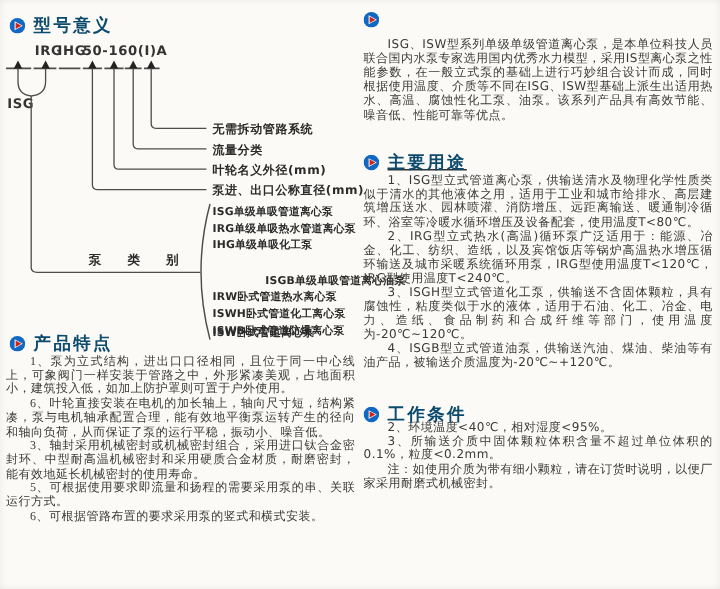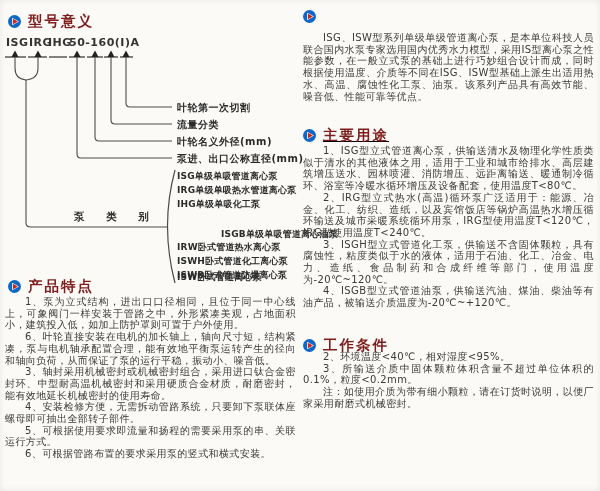--- a/index.html
+++ b/index.html
@@ -1,21 +1,21 @@
 <!DOCTYPE html>
 <html><head>
 <meta charset="utf-8">
 <style>
   html,body{margin:0;padding:0;}
   body{font-family:"DejaVu Sans","Liberation Sans",sans-serif;background:#e8e6e2;}
   .page{position:relative;width:600px;height:491px;background:#fbfaf6;overflow:hidden;
         box-shadow:inset 0 0 6px rgba(0,0,0,.08);}
   
   .sec-head{position:absolute;display:flex;align-items:center;gap:7px;}
-  .sec-head .txt{font-size:14.5px;font-weight:bold;color:#7f1d1d;letter-spacing:2px;}
+  .sec-head .txt{font-size:14.5px;font-weight:bold;color:#0c4a6e;letter-spacing:2px;}
   .bullet{width:13px;height:13px;flex:0 0 13px;}
   
   .body-col{position:absolute;width:291px;color:#3a3a3a;font-size:10px;
             line-height:11.7px;text-align:justify;letter-spacing:.4px;}
   .body-col p{margin:0;text-indent:2em;}
   
   .diagram{position:absolute;left:0;top:34px;width:300px;height:252px;}
   .diagram svg{position:absolute;left:0;top:0;}
   .tok{position:absolute;top:2px;font-size:11px;font-weight:bold;color:#333;letter-spacing:.5px;white-space:nowrap;}
   .dlabel{position:absolute;font-size:10px;font-weight:bold;color:#2b2b2b;white-space:nowrap;letter-spacing:.5px;}
@@ -31,21 +31,21 @@
   <div class="sec-head" style="left:8px;top:12px;">
     <svg class="bullet" viewBox="0 0 13 13">
       <circle cx="6.5" cy="6.5" r="6.5" fill="#1168c4"></circle>
       <polygon points="4.2,2.8 11,6.5 4.2,10.2" fill="#ffffff"></polygon>
       <polygon points="5,3.8 9.9,6.5 5,9.2" fill="#cf2517"></polygon>
     </svg>
     <span class="txt">型号意义</span>
   </div>
 
   <div class="diagram">
-    <span class="tok" style="left:6px;">ISG</span>
+    <span class="tok" style="left:6px;margin-top:44px;">ISG</span>
     <span class="tok" style="left:29px;">IRG</span>
     <span class="tok" style="left:48px;">IHG</span>
     <span class="tok" style="left:69px;">50-160(Ⅰ)A</span>
 
     <svg width="300" height="252" viewBox="0 0 300 252">
       <g stroke="#4c4c4c" stroke-width="1.4" fill="none">
 
         <path d="M5,23 H26"></path>
           <path d="M28,23 H47"></path>
           <path d="M49,23 H67"></path>
@@ -71,21 +71,21 @@
 
         <path d="M126,23 L126,69 Q126,73 130,73 L172,73"></path>
         <path d="M111,23 L111,86 Q111,90 115,90 L172,90"></path>
         <path d="M95,23 L95,103 Q95,107 99,107 L172,107"></path>
         <path d="M77,23 L77,120 Q77,124 81,124 L172,124"></path>
 
         <path d="M175,136 Q160,192 175,249" stroke-width="1.2"></path>
       </g>
     </svg>
 
-    <span class="dlabel" style="left:177px;top:67px;">叶轮第一次切割</span>
+    <span class="dlabel" style="left:177px;top:67px;">无需拆动管路系统</span>
     <span class="dlabel" style="left:177px;top:84px;">流量分类</span>
     <span class="dlabel" style="left:177px;top:101px;">叶轮名义外径(mm)</span>
     <span class="dlabel" style="left:177px;top:118px;">泵进、出口公称直径(mm)</span>
     <span class="pcat">泵 类 别</span>
 
     <span class="ptype" style="top:150px;">IRG单级单吸热水管道离心泵</span>
     <span class="ptype" style="top:136px;">ISG单级单吸管道离心泵</span>
     <span class="ptype" style="top:164px;">IHG单级单吸化工泵</span>
     <span class="ptype" style="top:194px;padding-left:44px;">ISGB单级单吸管道离心油泵</span>
     <span class="ptype" style="top:193px;margin-top:44px;">ISW卧式管道离心泵</span>
@@ -96,25 +96,24 @@
 
   <div class="sec-head" style="left:8px;top:277px;">
     <svg class="bullet" viewBox="0 0 13 13">
       <circle cx="6.5" cy="6.5" r="6.5" fill="#1168c4"></circle>
       <polygon points="4.2,2.8 11,6.5 4.2,10.2" fill="#ffffff"></polygon>
       <polygon points="5,3.8 9.9,6.5 5,9.2" fill="#cf2517"></polygon>
     </svg>
     <span class="txt">产品特点</span>
   </div>
 
-  <div class="body-col" style="left:5px;top:296px;">
+  <div class="body-col" style="left:5px;top:296px;font-family:Liberation Serif, serif;">
     <p>1、泵为立式结构，进出口口径相同，且位于同一中心线上，可象阀门一样安装于管路之中，外形紧凑美观，占地面积小，建筑投入低，如加上防护罩则可置于户外使用。</p>
     <p>6、叶轮直接安装在电机的加长轴上，轴向尺寸短，结构紧凑，泵与电机轴承配置合理，能有效地平衡泵运转产生的径向和轴向负荷，从而保证了泵的运行平稳，振动小、噪音低。</p>
     <p>3、轴封采用机械密封或机械密封组合，采用进口钛合金密封环、中型耐高温机械密封和采用硬质合金材质，耐磨密封，能有效地延长机械密封的使用寿命。</p>
-    <p>4、安装检修方便，无需拆动管路系统，只要卸下泵联体座螺母即可抽出全部转子部件。</p>
     <p>5、可根据使用要求即流量和扬程的需要采用泵的串、关联运行方式。</p>
     <p>6、可根据管路布置的要求采用泵的竖式和横式安装。</p>
   </div>
 
   <div class="sec-head" style="left:303px;top:10px;">
     <svg class="bullet" viewBox="0 0 13 13">
       <circle cx="6.5" cy="6.5" r="6.5" fill="#1168c4"></circle>
       <polygon points="4.2,2.8 11,6.5 4.2,10.2" fill="#ffffff"></polygon>
       <polygon points="5,3.8 9.9,6.5 5,9.2" fill="#cf2517"></polygon>
     </svg>

